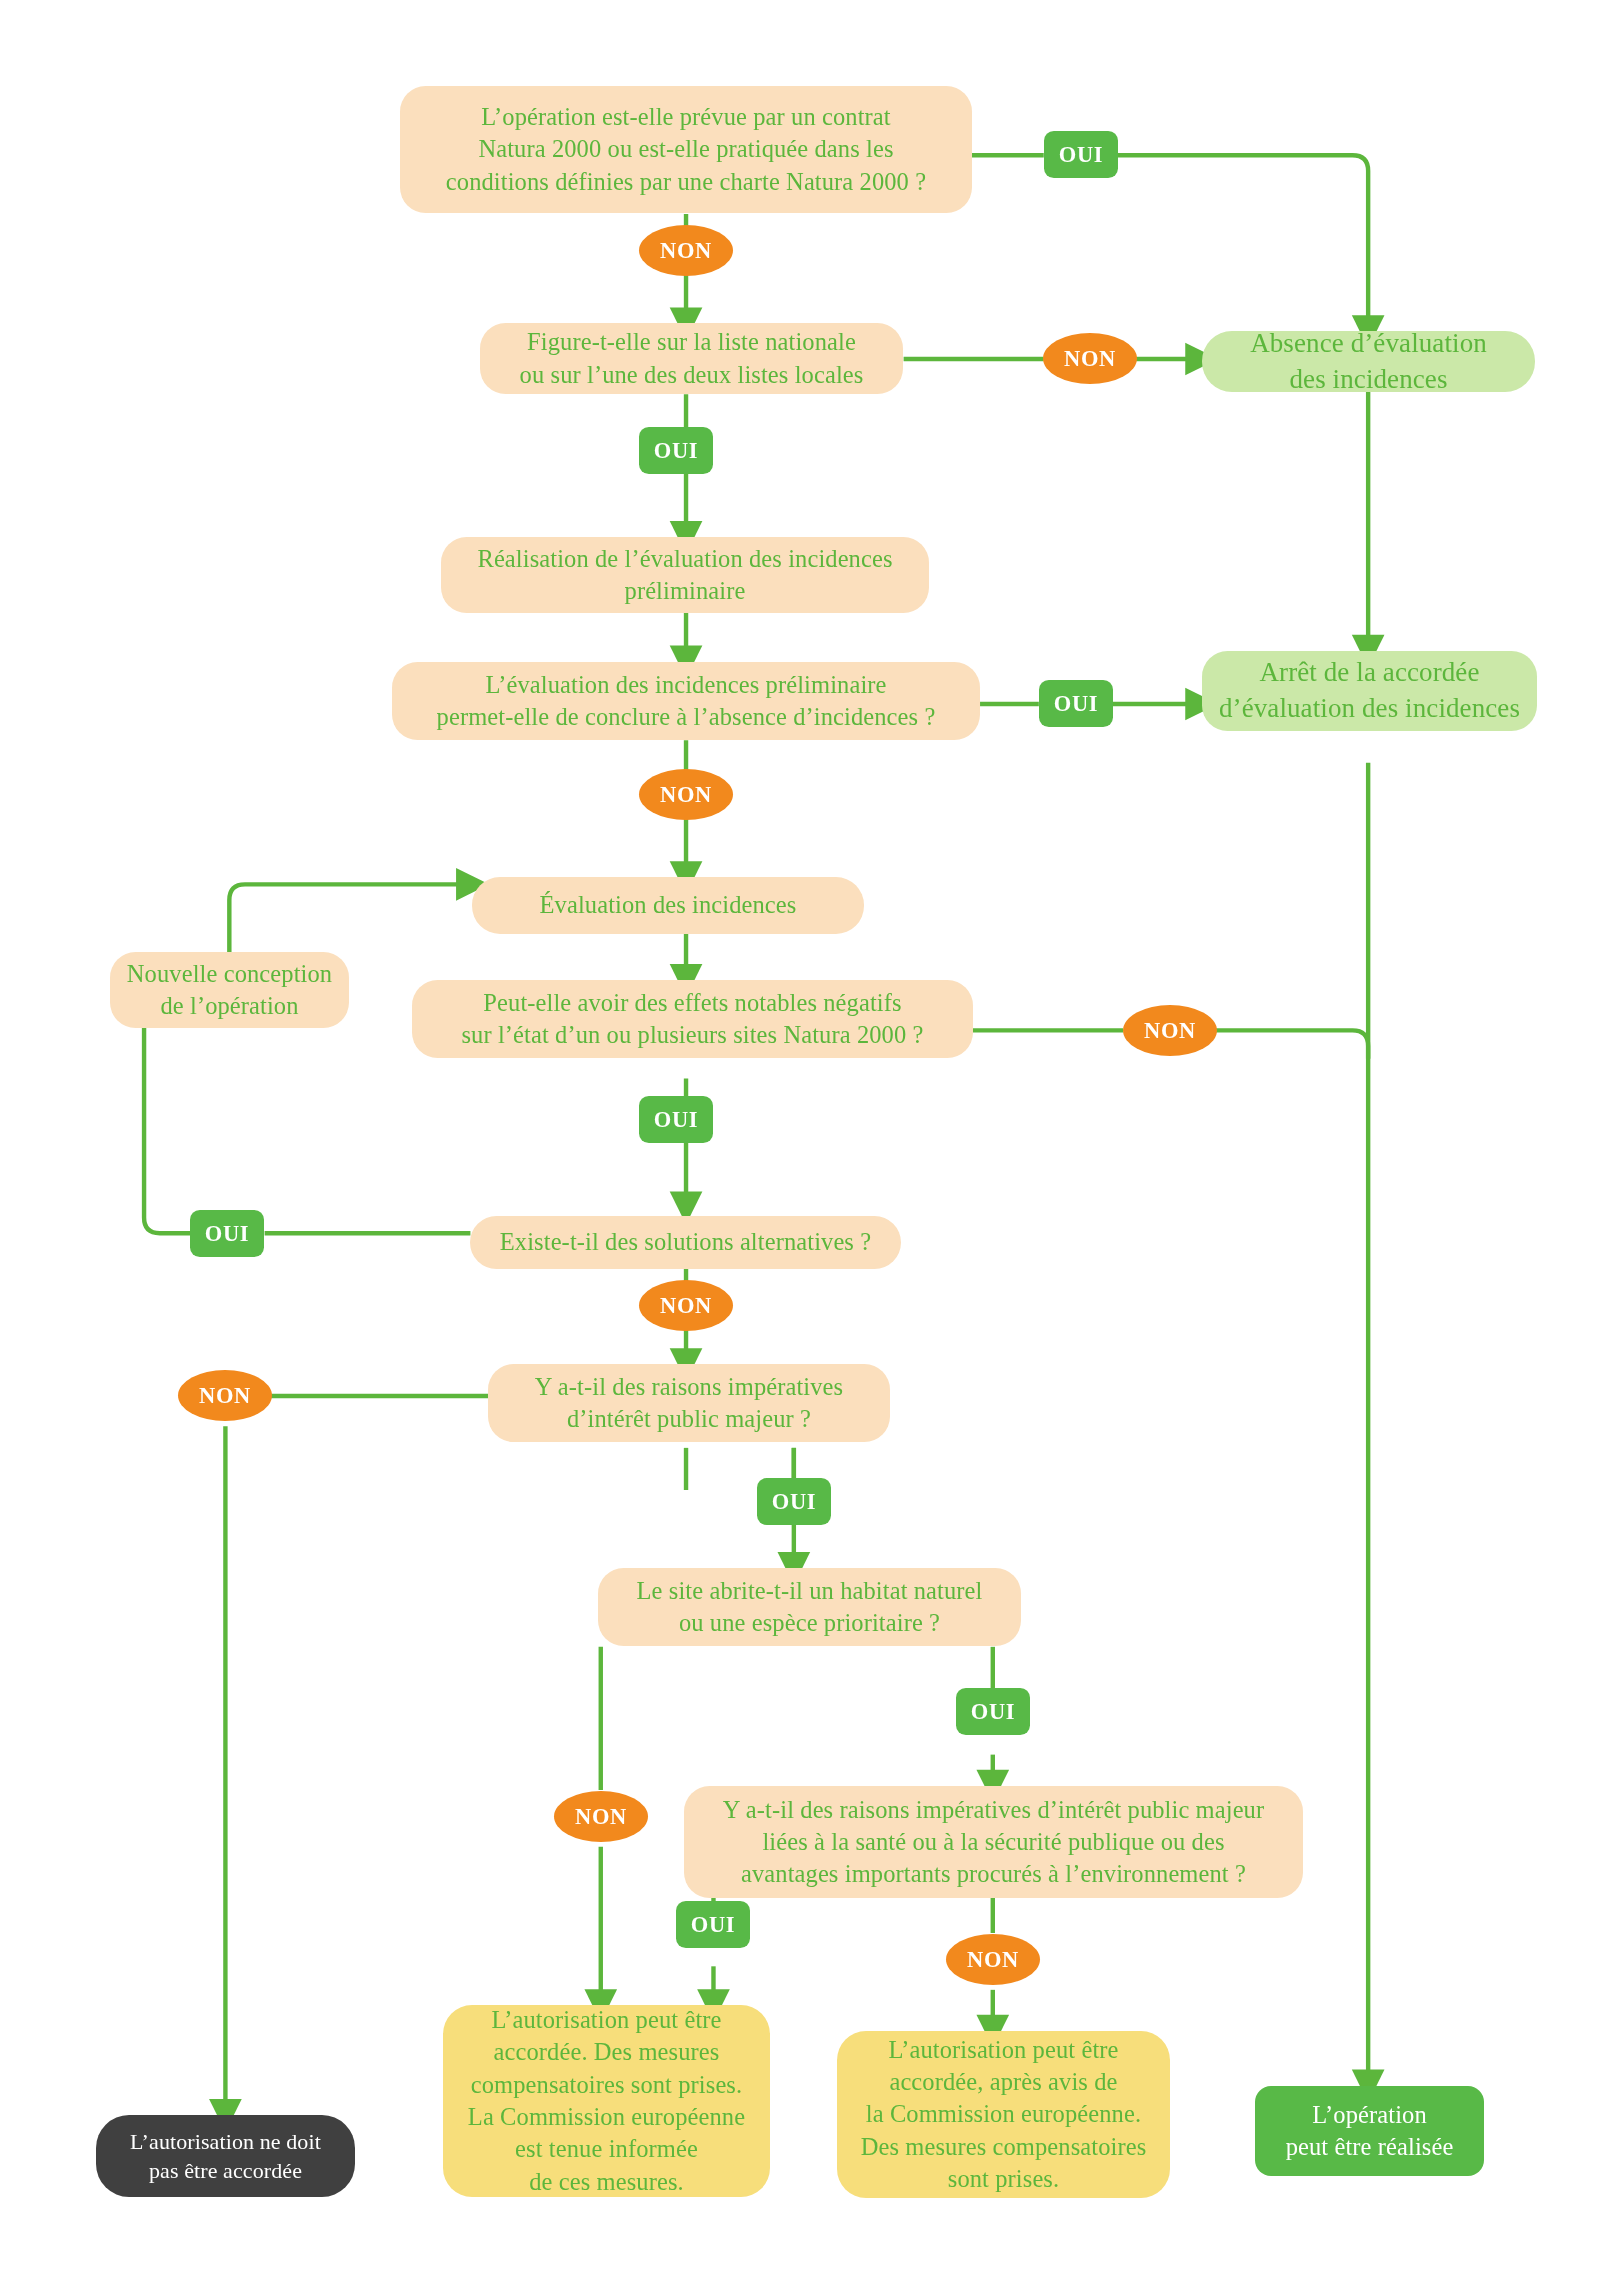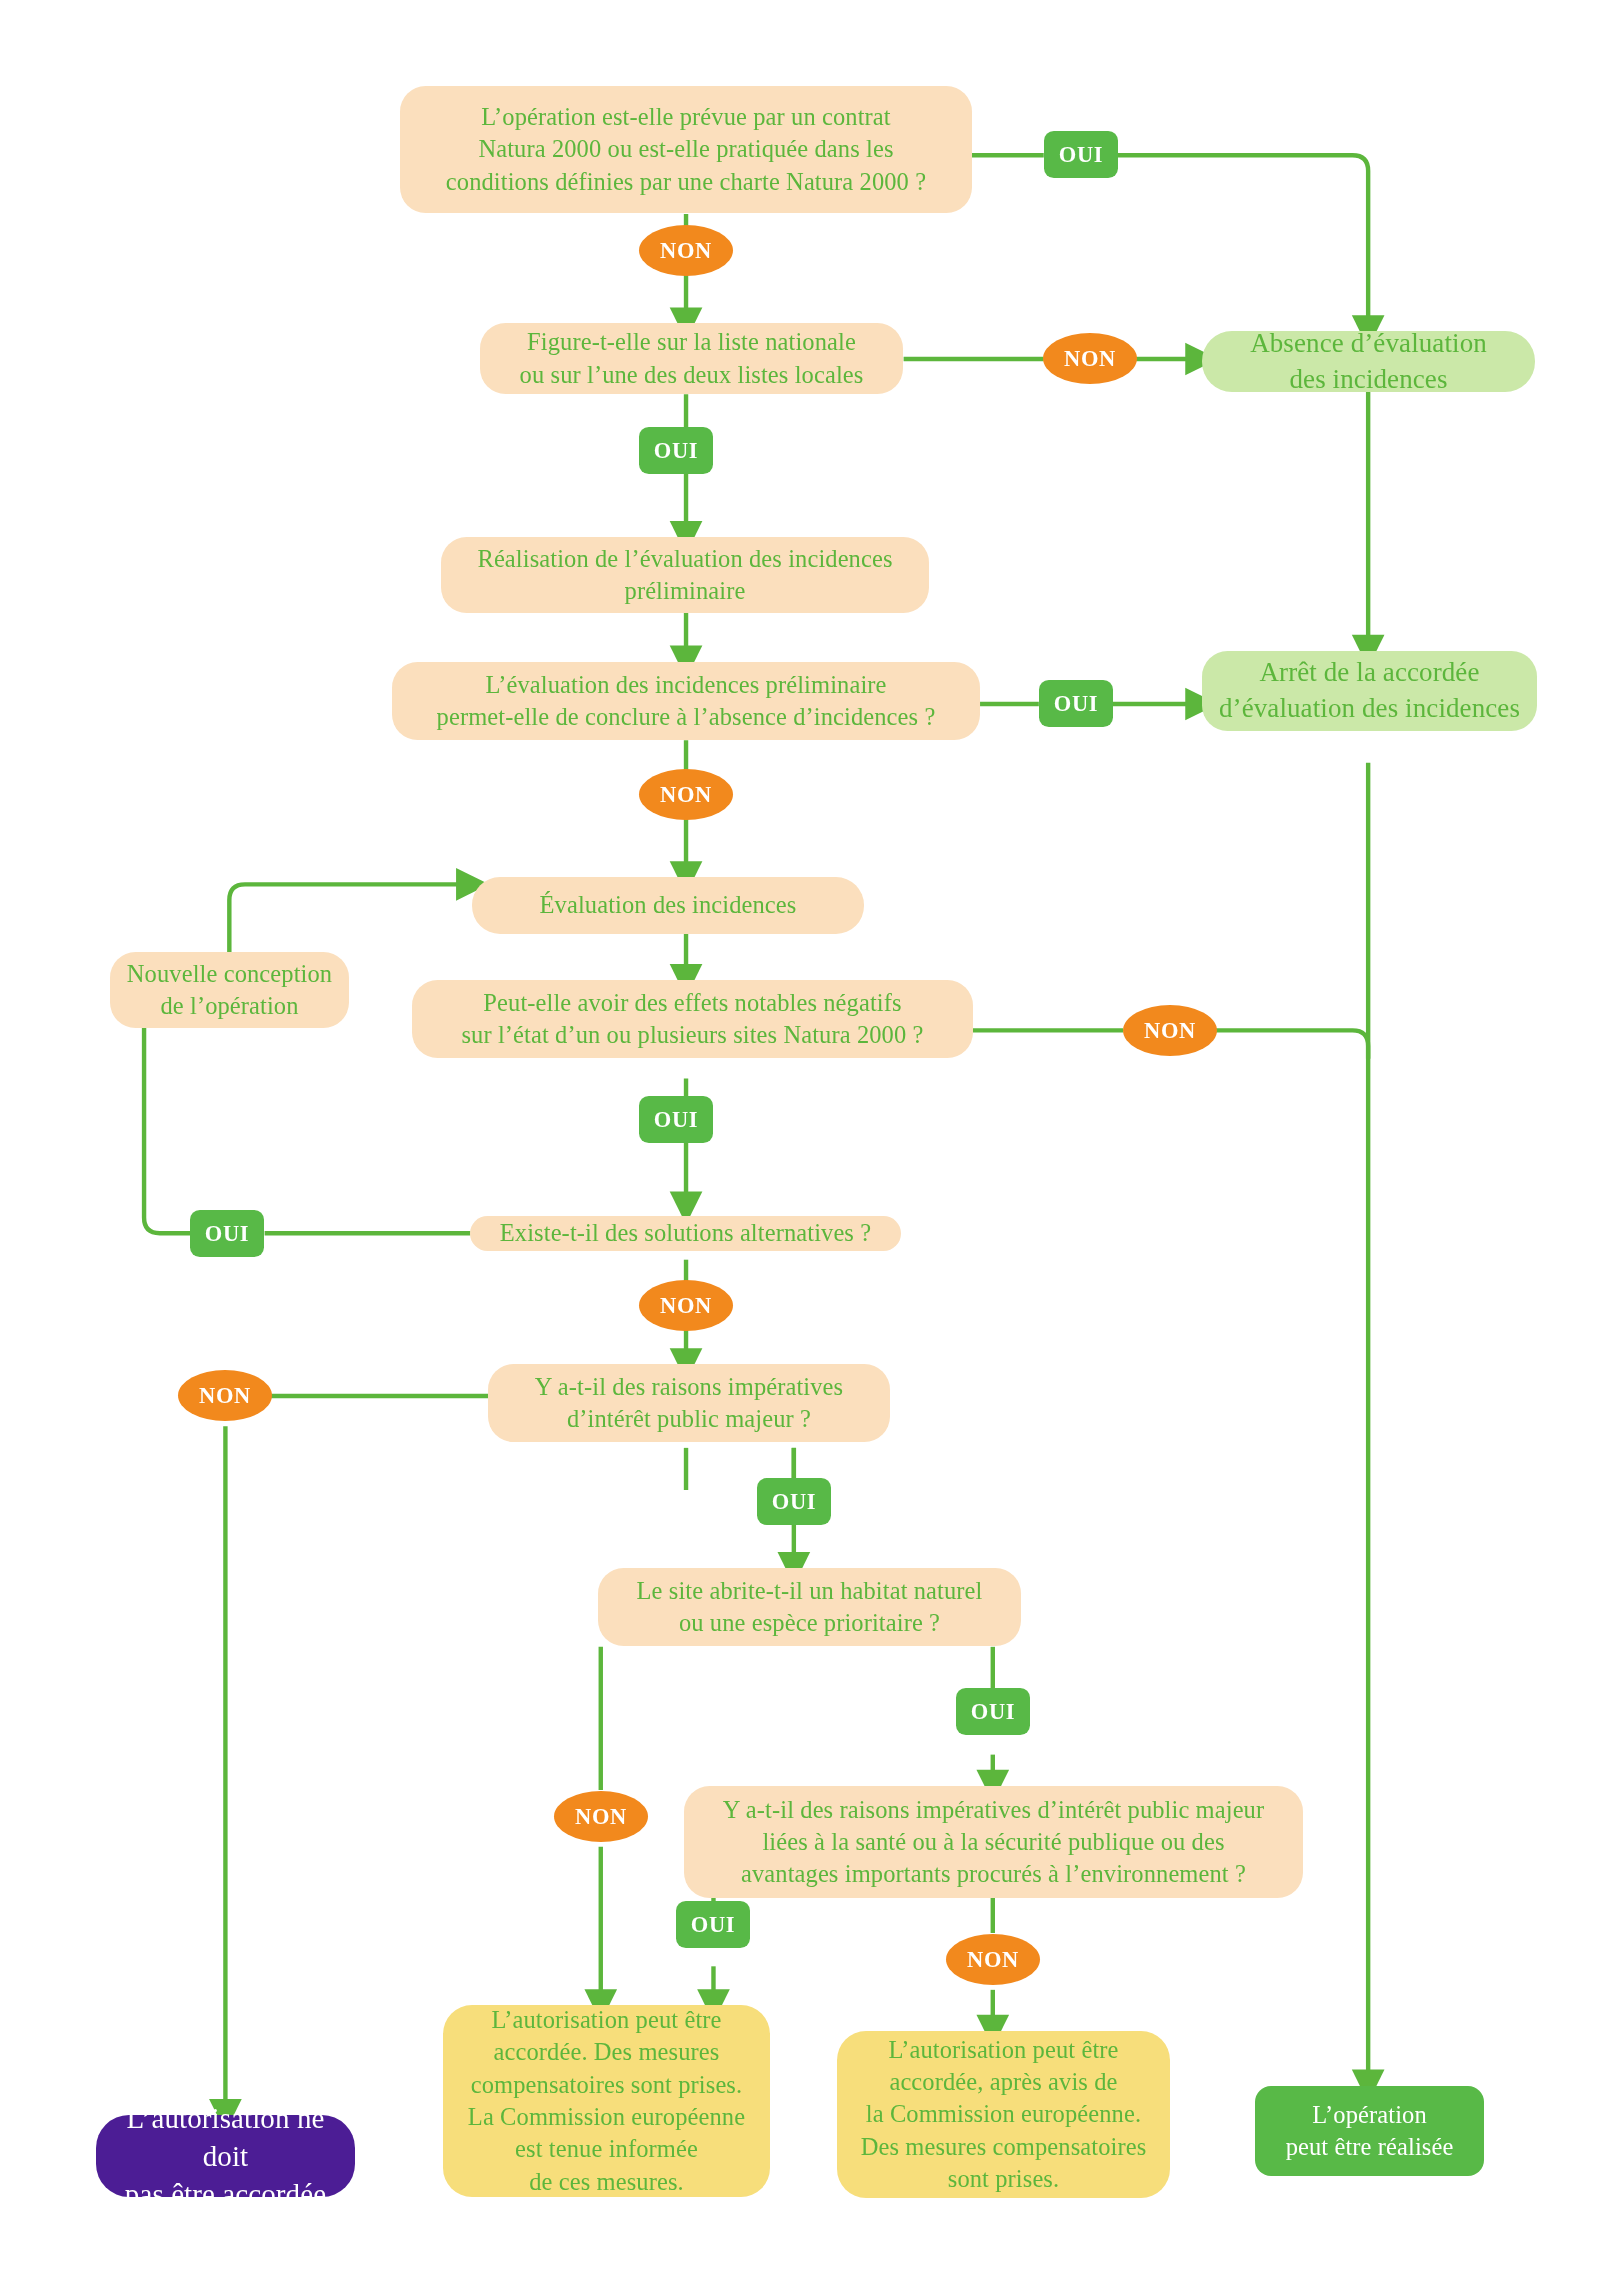--- a/index.html
+++ b/index.html
@@ -13,21 +13,21 @@
     display:flex;align-items:center;justify-content:center;
     text-align:center;
     line-height:1.32;
     border-radius:25.5px;
     letter-spacing:0.1px;
     white-space:pre-line;
   }
   .q{ background:#fbdfbd; color:#5cb63c; font-size:24.5px; }
   .outcome-green{ background:#cbe8a8; color:#5cb63c; font-size:27px; }
   .outcome-yellow{ background:#f7de7b; color:#5cb63c; font-size:24.5px; border-radius:29px;}
-  .outcome-orange{ background:#4c1d95; color:#ffffff; font-size:29px; border-radius:33px;}
+  .outcome-orange{ background:#404040; color:#ffffff; font-size:22px; border-radius:33px;}
   .outcome-solidgreen{ background:#58b947; color:#ffffff; font-size:24.5px; border-radius:16px;}
 
   .lbl{
     position:absolute;
     box-sizing:border-box;
     display:flex;align-items:center;justify-content:center;
     color:#ffffff;
     font-weight:bold;
     font-size:22.5px;
     letter-spacing:0.6px;
@@ -120,21 +120,21 @@
 permet-elle de conclure à l’absence d’incidences ?</div>
 
   <div class="node q" style="left:472px;top:877px;width:392px;height:57px;padding:3.9px 17.6px;border-radius:28px;">Évaluation des incidences</div>
 
   <div class="node q" style="left:110px;top:952px;width:239px;height:76px;padding:3.9px 13.7px;">Nouvelle conception
 de l’opération</div>
 
   <div class="node q" style="left:412px;top:980px;width:561px;height:78px;padding:3.9px 17.6px;">Peut-elle avoir des effets notables négatifs
 sur l’état d’un ou plusieurs sites Natura 2000 ?</div>
 
-  <div class="node q" style="left:470px;top:1216px;width:431px;height:35px;padding:3.9px 17.6px;border-radius:26.5px;">Existe-t-il des solutions alternatives ?</div>
+  <div class="node q" style="left:470px;top:1216px;width:431px;height:53px;padding:3.9px 17.6px;border-radius:26.5px;">Existe-t-il des solutions alternatives ?</div>
 
   <div class="node q" style="left:488px;top:1364px;width:402px;height:78px;padding:3.9px 17.6px;">Y a-t-il des raisons impératives
 d’intérêt public majeur ?</div>
 
   <div class="node q" style="left:598px;top:1568px;width:423px;height:78px;padding:3.9px 17.6px;">Le site abrite-t-il un habitat naturel
 ou une espèce prioritaire ?</div>
 
   <div class="node q" style="left:684px;top:1786px;width:619px;height:112px;padding:3.9px 19.6px;">Y a-t-il des raisons impératives d’intérêt public majeur
 liées à la santé ou à la sécurité publique ou des
 avantages importants procurés à l’environnement ?</div>

